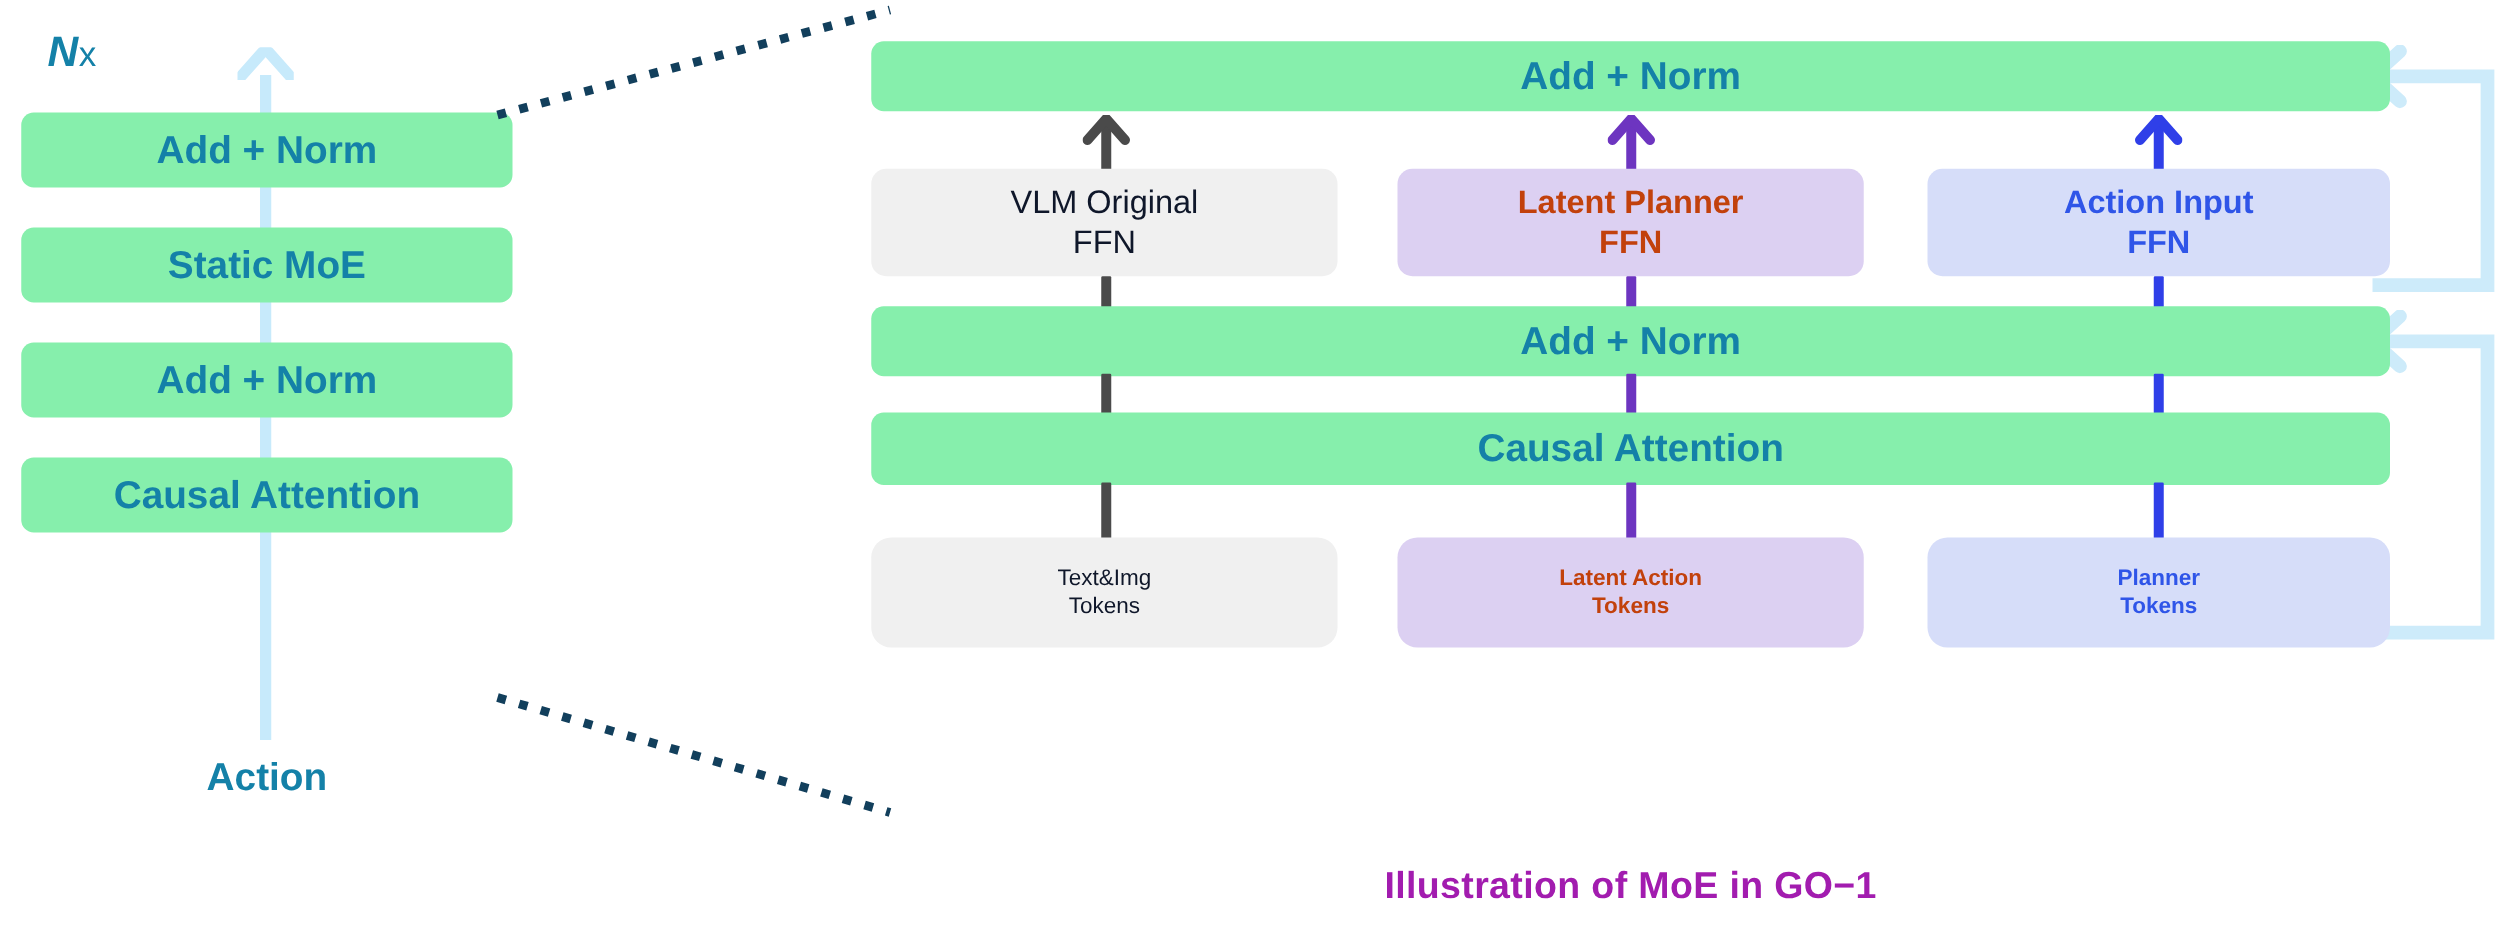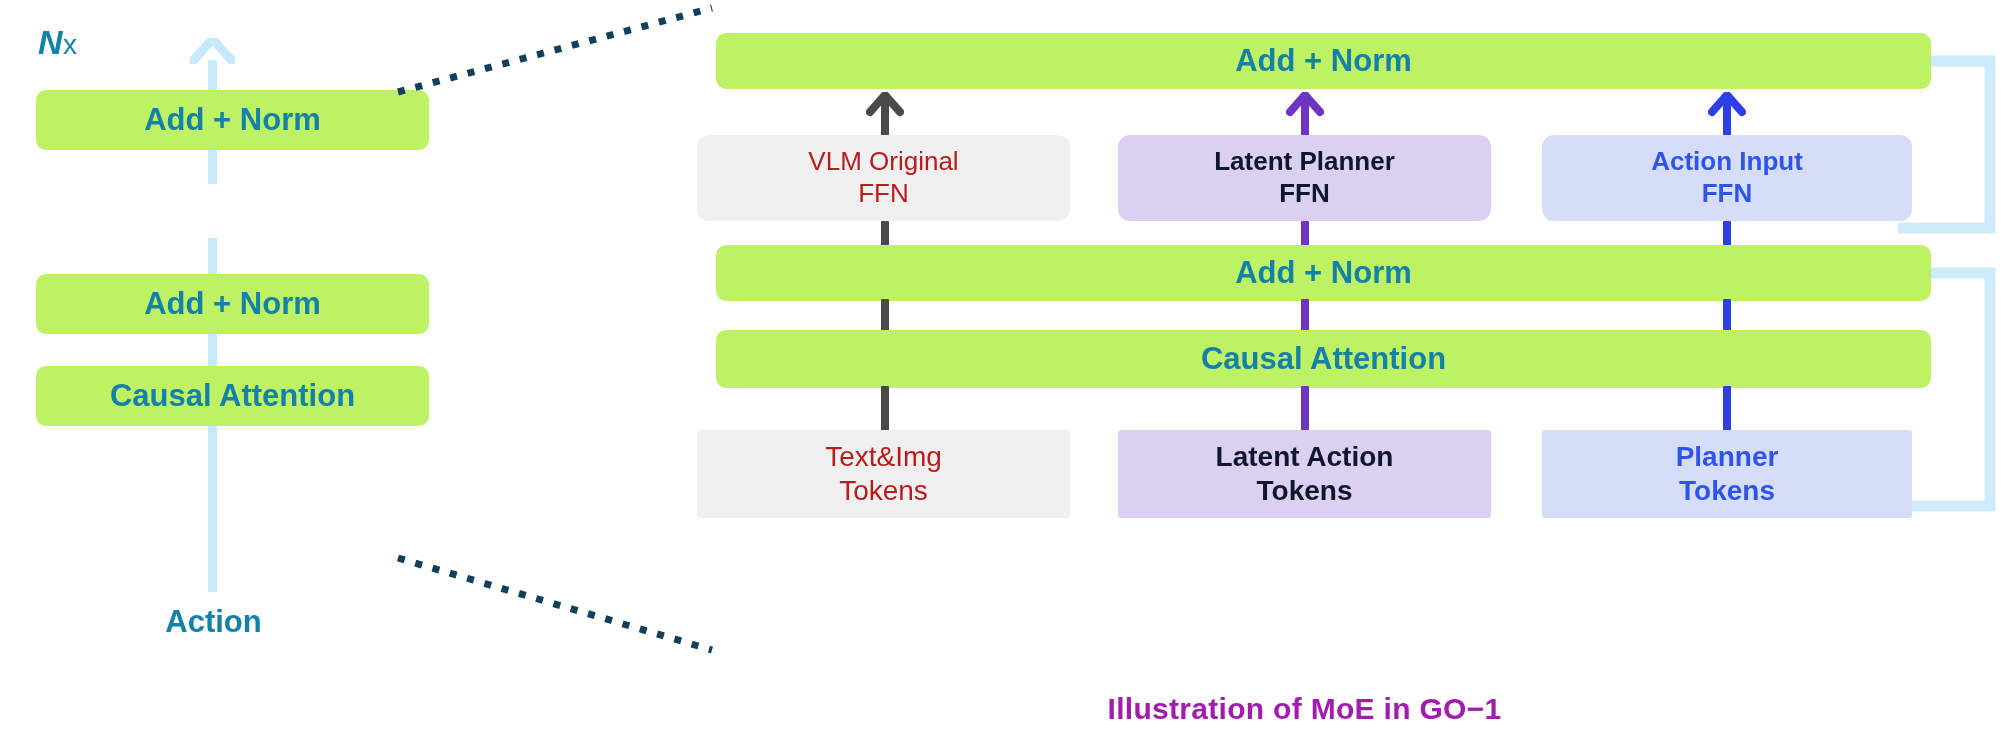--- a/index.html
+++ b/index.html
@@ -19,23 +19,23 @@
     display:flex;
     align-items:center;
     justify-content:center;
     text-align:center;
     box-sizing:border-box;
     line-height:1.22;
   }
   .box .lines{display:block;}
 
   
-  .blue-box   {background:#bef264;color:#1481a8;font-weight:bold;margin-left:19px;}
-  .gray-box   {background:#f0f0f0;color:#b91c1c;font-weight:normal;}
-  .purple-box {background:#dcd0f2;color:#0f172a;font-weight:bold;}
+  .blue-box   {background:#86efac;color:#1481a8;font-weight:bold;}
+  .gray-box   {background:#f0f0f0;color:#0f172a;font-weight:normal;}
+  .purple-box {background:#dcd0f2;color:#c2410c;font-weight:bold;}
   .indigo-box {background:#d6ddf9;color:#2f55e8;font-weight:bold;}
 
   
   #left-panel{position:absolute;left:0;top:0;width:470px;height:748px;}
 
   .l-box{left:17px;width:393px;height:60px;font-size:31px;}
 
   
   .l-spine{
     position:absolute;left:208px;width:9px;
@@ -67,21 +67,21 @@
   #right-panel{position:absolute;left:0;top:0;width:2014px;height:748px;}
 
   .r-wide{left:697px;width:1215px;font-size:31px;}
 
   
   .col-a{left:697px;width:373px;}
   .col-b{left:1118px;width:373px;}
   .col-c{left:1542px;width:370px;}
 
   .ffn-box{height:86px;font-size:26px;border-radius:12px;}
-  .tok-box{height:88px;font-size:28px;border-radius:3px;}
+  .tok-box{height:88px;font-size:18px;border-radius:16px;}
 
   
   .vbar{position:absolute;width:8px;border-radius:1px;}
   .vbar.gray  {background:#4a4a4a;}
   .vbar.purple{background:#6d35c0;}
   .vbar.indigo{background:#2f3fe8;}
 
   
   .arrowhead{position:absolute;width:38px;height:48px;}
 
@@ -110,20 +110,21 @@
     <svg id="left-arrow-head" viewBox="0 0 45 26">
       <path d="M22.5 1 L43 24" stroke="#c7eafb" stroke-width="9" stroke-linecap="round" fill="none"></path>
       <path d="M22.5 1 L2 24" stroke="#c7eafb" stroke-width="9" stroke-linecap="round" fill="none"></path>
     </svg>
 
     <div id="nx-label">
       <span class="n">N</span><span class="x">x</span>
     </div>
 
     <div class="box blue-box l-box" style="top:90px;">Add + Norm</div>
+    <div class="box blue-box l-box" style="top:182px;">Static MoE</div>
     <div class="box blue-box l-box" style="top:274px;">Add + Norm</div>
     <div class="box blue-box l-box" style="top:366px;">Causal Attention</div>
 
     <div id="input-label">Action</div>
   </div>
 
   <svg class="dotted" style="left:390px;top:0px;width:330px;height:100px;" viewBox="0 0 330 100">
     <line x1="8" y1="92" x2="322" y2="8" stroke="#123f5c" stroke-width="7" stroke-linecap="butt" stroke-dasharray="7 11"></line>
   </svg>
 

